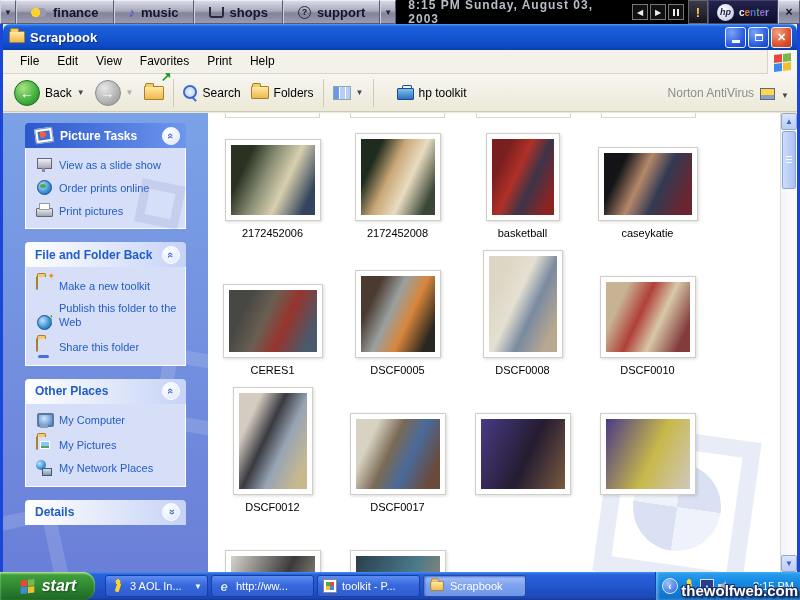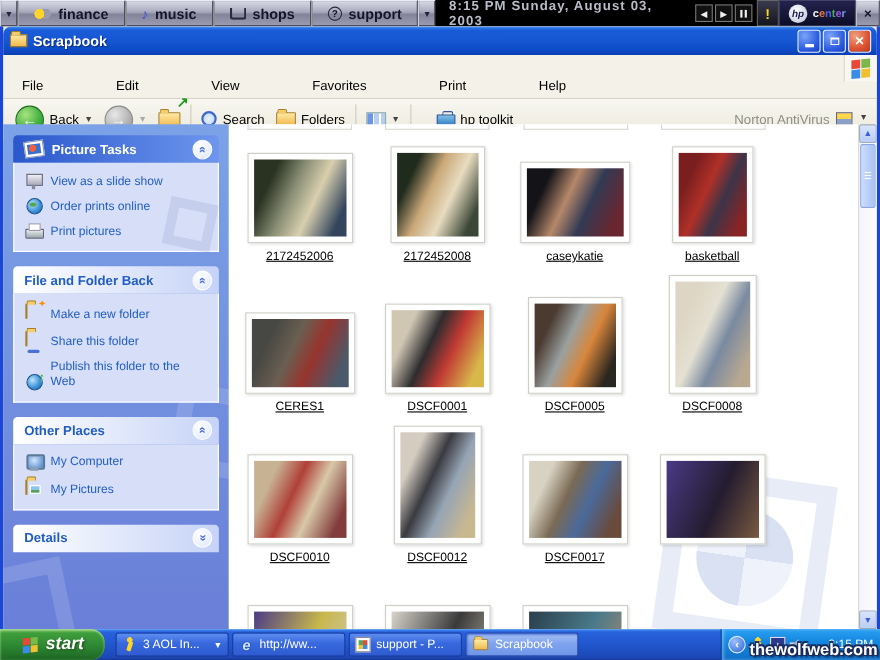--- a/index.html
+++ b/index.html
@@ -35,21 +35,21 @@
   .capbtn.min,.capbtn.rest { background:radial-gradient(circle at 30% 25%,#7aa4f8,#2a5ae0 65%,#1a3ec0); }
   .capbtn.close { background:radial-gradient(circle at 30% 25%,#f0a080,#dd5330 60%,#b83a1a); }
   .minbar { display:block; width:8px; height:3px; background:#fff; margin-top:9px; }
   .restbox { display:block; width:8px; height:7px; border:1px solid #fff; border-top-width:2px; background:transparent; }
 
   
   .folder { position:relative; width:16px; height:12px; background:linear-gradient(180deg,#ffe9a0,#f0b84e); border:1px solid #a8802a; border-radius:1px; }
   .folder::before { content:""; position:absolute; top:-4px; left:0; width:7px; height:3px; background:#f6cc68; border:1px solid #a8802a; border-bottom:none; border-radius:2px 2px 0 0; }
 
   
-  #menubar { height:40px; background:#f4f2e8; border-bottom:1px solid #d9d5c4; display:flex; align-items:flex-end; padding-left:8px; position:relative;gap:48px; }
+  #menubar { height:24px; background:#f4f2e8; border-bottom:1px solid #d9d5c4; display:flex; align-items:flex-start; padding-left:8px; position:relative; }
   .menu-item { padding:4px 9px; font-size:12px; color:#000; }
   .winlogo-box { position:absolute; right:0; top:0; width:30px; height:24px; background:#f8f7f1; border-left:1px solid #d9d5c4; display:flex; align-items:center; justify-content:center; }
   .winflag { display:grid; grid-template-columns:8px 8px; grid-template-rows:8px 8px; gap:1px; transform:skewY(-6deg); }
   .winflag i:nth-child(1){background:#e8483a;} .winflag i:nth-child(2){background:#7ab84a;}
   .winflag i:nth-child(3){background:#3a8ce8;} .winflag i:nth-child(4){background:#f0c030;}
 
   
   #toolbar { height:38px; background:linear-gradient(180deg,#f7f6f1,#ece9d8); border-bottom:1px solid #cfcabb; display:flex; align-items:center; padding:0 6px; position:relative; }
   .tbtn { display:flex; align-items:center; gap:5px; padding:0 5px; height:34px; }
   .circle-btn { width:26px; height:26px; border-radius:50%; display:flex; align-items:center; justify-content:center; color:#fff; font-size:14px; font-weight:bold; }
@@ -60,29 +60,29 @@
   .tb-sep { width:1px; height:28px; background:#cfcabb; margin:0 4px; }
   .upfolder { position:relative; }
   .upfolder .arrow { position:absolute; top:-7px; right:-3px; color:#1e9a1e; font-weight:bold; font-size:13px; text-shadow:0 0 1px #fff; }
   .mag { position:relative; width:15px; height:15px; }
   .mag::before { content:""; position:absolute; top:0; left:0; width:10px; height:10px; border:2px solid #3a6ad0; border-radius:50%; background:radial-gradient(circle,#eaf2ff,#bcd2f4); }
   .mag::after { content:""; position:absolute; bottom:0; right:1px; width:6px; height:2px; background:#3a6ad0; transform:rotate(45deg); }
   .folders-ico { width:18px; height:13px; }
   .views-ico { width:18px; height:14px; border:1px solid #8aa; background:linear-gradient(90deg,#6c96e8 0 5px,#fff 5px 6px,#b8cdf2 6px 11px,#fff 11px 12px,#b8cdf2 12px 18px); }
   .hp-toolkit-ico { position:relative; width:17px; height:12px; background:linear-gradient(180deg,#7ec2e8,#2a72c0); border:1px solid #1a4a90; border-radius:1px; margin-top:3px; }
   .hp-toolkit-ico::before { content:""; position:absolute; top:-4px; left:4px; width:8px; height:3px; border:1px solid #1a4a90; border-bottom:none; border-radius:2px 2px 0 0; }
-  .norton-area { position:absolute; right:8px; display:flex; align-items:flex-start; gap:6px; }
+  .norton-area { position:absolute; right:8px; display:flex; align-items:flex-end; gap:6px; }
   .norton-label { color:#8e8e8a; font-size:12px; }
   .norton-ico { width:15px; height:12px; border:1px solid #667; background:linear-gradient(180deg,#ffd84a 0 55%,#8aa0c8 55% 100%); }
 
   
   #main { position:absolute; top:89px; left:0; right:0; bottom:0; display:flex; }
 
   
-  #sidebar { width:205px; flex:none; background:linear-gradient(180deg,#7ba2e7,#6a7fd8); padding:10px 9px; position:relative; overflow:hidden; }
+  #sidebar { width:205px; flex:none; background:linear-gradient(180deg,#7ba2e7,#6a7fd8); padding:10px 22px; position:relative; overflow:hidden; }
   .wm-frame { position:absolute; border:14px solid rgba(255,255,255,0.14); width:80px; height:80px; transform:rotate(10deg); }
   .panel { position:relative; margin-bottom:13px; border-radius:4px 4px 0 0; }
   .panel-header { height:25px; background:linear-gradient(90deg,#ffffff,#c6d3f7); border-radius:4px 4px 0 0; display:flex; align-items:center; padding:0 6px 0 10px; }
   .panel-header.special { background:linear-gradient(90deg,#2a58cc,#6e96ee); }
   .panel-title { font-weight:bold; font-size:12px; color:#215dc6; flex:1; }
   .panel-header.special .panel-title { color:#fff; }
   .chev-btn { width:18px; height:18px; border-radius:50%; background:radial-gradient(circle at 35% 30%,#ffffff,#dce6fa); border:1px solid #fff; display:flex; align-items:center; justify-content:center; }
   .chev { color:#4a6fd8; font-weight:bold; font-size:11px; display:block; }
   .chev.up { transform:rotate(90deg); }
   .chev.down { transform:rotate(-90deg); }
@@ -118,21 +118,21 @@
   #grid { position:absolute; top:6px; left:2px; display:grid; grid-template-columns:repeat(4,125px); grid-auto-rows:137px; }
   .cell { display:flex; flex-direction:column; align-items:center; }
   .imgbox { height:102px; display:flex; align-items:flex-end; justify-content:center; }
   .frame { background:#fff; border:1px solid #cfcfc7; padding:5px; box-shadow:1px 1px 3px rgba(0,0,0,0.15); }
   .thumb { display:block; }
   .thumb.landscape { width:84px; height:70px; }
   .thumb.square { width:74px; height:76px; }
   .thumb.portrait { width:62px; height:76px; }
   .thumb.wide { width:88px; height:62px; }
   .thumb.tall { width:68px; height:96px; }
-  .plabel { margin-top:6px; font-size:11px; color:#000;text-decoration:underline; }
+  .plabel { margin-top:6px; font-size:11px; color:#000; }
   .content-watermark { position:absolute; right:28px; bottom:-10px; width:150px; height:150px; border:17px solid rgba(186,200,232,0.35); transform:rotate(8deg); }
   .content-watermark::after { content:""; position:absolute; top:14px; left:14px; width:88px; height:88px; border-radius:50%; background:conic-gradient(rgba(170,188,226,0.45) 0 25%, rgba(208,218,240,0.35) 0 50%, rgba(170,188,226,0.45) 0 75%, rgba(208,218,240,0.35) 0); }
 
   
   #scrollbar { width:17px; flex:none; background:linear-gradient(90deg,#f4f4fb,#fcfcff); border-left:1px solid #dcdcd4; display:flex; flex-direction:column; }
   .sb-btn { height:17px; flex:none; background:linear-gradient(180deg,#d9e4fd,#bacdf6); border:1px solid #9ab; border-radius:2px; color:#3a5fc8; font-size:8px; display:flex; align-items:center; justify-content:center; }
   .sb-thumb { height:58px; margin:1px 1px; background:linear-gradient(90deg,#cddcfc,#a9c2f4); border:1px solid #8aa8e0; border-radius:2px; position:relative; }
   .sb-thumb::after { content:""; position:absolute; top:24px; left:3px; right:3px; height:8px; background:repeating-linear-gradient(180deg,#fff 0 1px,transparent 1px 3px); }
   .sb-track { flex:1; }
 
@@ -318,49 +318,53 @@
         <div class="panel">
           <div class="panel-header">
             <span class="panel-title">File and Folder Back</span>
             <span class="chev-btn">
                 <span class="chev up">«</span>
               </span>
           </div>
           <div class="panel-body">
             <div class="task-item">
               <span class="ic ic-folder ic-new"><span class="folder"></span></span>
-              <span class="task-label">Make a new folder</span>
+              <span class="task-label">Make a new toolkit</span>
+            </div>
+            <div class="task-item">
+              <span class="ic ic-globe publish"></span>
+              <span class="task-label" style="max-width:128px;">Publish this folder to the Web</span>
             </div>
             <div class="task-item">
               <span class="ic ic-folder ic-share"><span class="folder"></span></span>
               <span class="task-label">Share this folder</span>
-            </div>
-            <div class="task-item">
-              <span class="ic ic-globe publish"></span>
-              <span class="task-label" style="max-width:128px;">Publish this folder to the Web</span>
             </div>
           </div>
         </div>
 
         <div class="panel">
           <div class="panel-header">
             <span class="panel-title">Other Places</span>
             <span class="chev-btn">
                 <span class="chev up">«</span>
               </span>
           </div>
           <div class="panel-body">
             <div class="task-item">
               <span class="ic ic-computer"></span>
               <span class="task-label">My Computer</span>
             </div>
             <div class="task-item">
               <span class="ic ic-folder ic-pictfolder"><span class="folder"></span></span>
               <span class="task-label">My Pictures</span>
             </div>
+            <div class="task-item">
+              <span class="ic ic-network"></span>
+              <span class="task-label">My Network Places</span>
+            </div>
           </div>
         </div>
 
         <div class="panel">
           <div class="panel-header">
             <span class="panel-title">Details</span>
             <span class="chev-btn">
                 <span class="chev down">«</span>
               </span>
           </div>
@@ -388,48 +392,40 @@
               <div class="imgbox">
                 <div class="frame">
                   <span class="thumb square" style="background: linear-gradient(115deg, rgb(31, 43, 28) 0%, rgb(31, 43, 28) 20%, rgb(202, 168, 120) 42%, rgb(232, 220, 192) 62%, rgb(58, 70, 54) 88%);"></span>
                 </div>
               </div>
               <div class="plabel">2172452008</div>
             </div>
           <div class="cell">
               <div class="imgbox">
                 <div class="frame">
+                  <span class="thumb portrait" style="background: linear-gradient(115deg, rgb(122, 31, 31) 0%, rgb(122, 31, 31) 20%, rgb(176, 48, 40) 42%, rgb(60, 52, 72) 62%, rgb(138, 36, 36) 88%);"></span>
+                </div>
+              </div>
+              <div class="plabel">basketball</div>
+            </div>
+          <div class="cell">
+              <div class="imgbox">
+                <div class="frame">
                   <span class="thumb wide" style="background: linear-gradient(115deg, rgb(20, 20, 24) 0%, rgb(20, 20, 24) 20%, rgb(181, 136, 106) 42%, rgb(50, 58, 84) 62%, rgb(106, 38, 48) 88%);"></span>
                 </div>
               </div>
               <div class="plabel">caseykatie</div>
             </div>
           <div class="cell">
               <div class="imgbox">
                 <div class="frame">
-                  <span class="thumb portrait" style="background: linear-gradient(115deg, rgb(122, 31, 31) 0%, rgb(122, 31, 31) 20%, rgb(176, 48, 40) 42%, rgb(60, 52, 72) 62%, rgb(138, 36, 36) 88%);"></span>
-                </div>
-              </div>
-              <div class="plabel">basketball</div>
-            </div>
-          <div class="cell">
-              <div class="imgbox">
-                <div class="frame">
                   <span class="thumb wide" style="background: linear-gradient(115deg, rgb(71, 71, 67) 0%, rgb(71, 71, 67) 20%, rgb(106, 95, 82) 42%, rgb(151, 52, 46) 62%, rgb(74, 90, 106) 88%);"></span>
                 </div>
               </div>
               <div class="plabel">CERES1</div>
-            </div>
-          <div class="cell">
-              <div class="imgbox">
-                <div class="frame">
-                  <span class="thumb landscape" style="background: linear-gradient(115deg, rgb(207, 198, 180) 0%, rgb(207, 198, 180) 20%, rgb(46, 44, 46) 42%, rgb(192, 58, 50) 62%, rgb(216, 184, 74) 88%);"></span>
-                </div>
-              </div>
-              <div class="plabel">DSCF0001</div>
             </div>
           <div class="cell">
               <div class="imgbox">
                 <div class="frame">
                   <span class="thumb square" style="background: linear-gradient(115deg, rgb(74, 58, 48) 0%, rgb(74, 58, 48) 20%, rgb(154, 160, 160) 42%, rgb(216, 134, 60) 62%, rgb(42, 38, 32) 88%);"></span>
                 </div>
               </div>
               <div class="plabel">DSCF0005</div>
             </div>
           <div class="cell">
@@ -519,21 +515,21 @@
         <span class="tb-ico aol-man"></span>
         <span>3 AOL In...</span>
         <span class="tcaret">▼</span>
       </div>
       <div class="taskbtn">
         <span class="tb-ico ie-e">e</span>
         <span>http://ww...</span>
       </div>
       <div class="taskbtn">
         <span class="tb-ico paint-ico"></span>
-        <span>support - P...</span>
+        <span>toolkit - P...</span>
       </div>
       <div class="taskbtn active">
         <span class="folder task-folder"></span>
         <span>Scrapbook</span>
       </div>
     </div>
     <div id="tray">
       <span class="tray-chev">‹</span>
       <span class="tb-ico aol-man"></span>
       <span class="tb-ico aol-box"></span>

